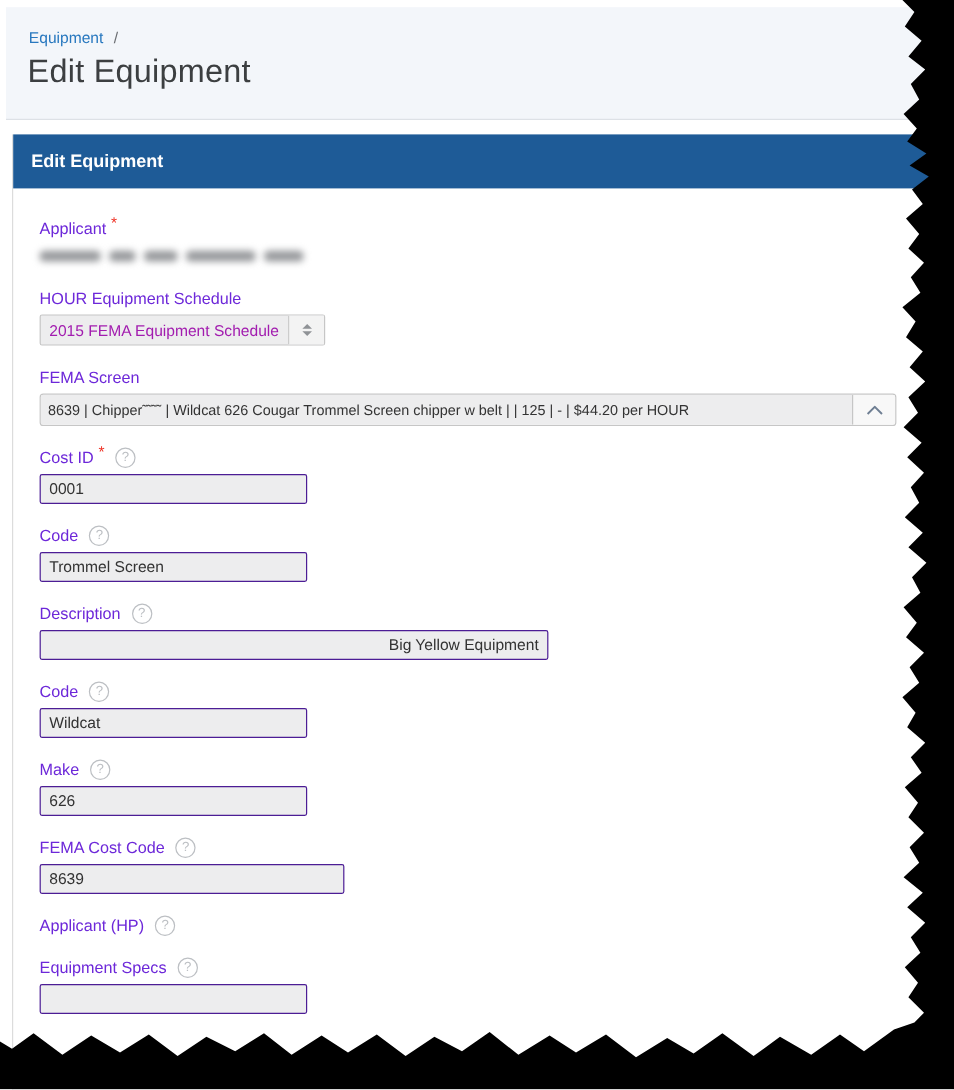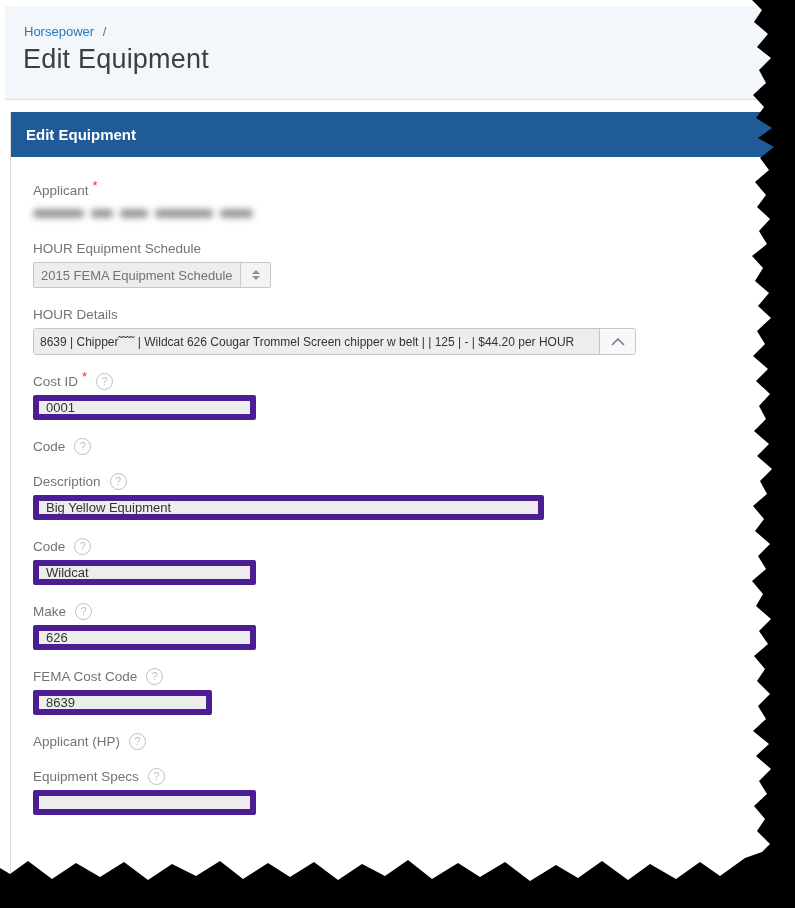--- a/index.html
+++ b/index.html
@@ -17,69 +17,69 @@
 
   
   .panel{position:absolute;left:10px;top:112px;width:785px;height:796px;background:#ffffff;
     border:1px solid #dcdcdc;border-top:none;box-sizing:border-box;}
   .panel-header{height:45px;background:#1e5b97;color:#ffffff;display:flex;align-items:center;
     padding-left:15px;font-size:15px;font-weight:700;}
   .panel-body{padding:24px 0 0 22px;}
 
   .field{margin-bottom:17px;}
   .label-row{display:flex;align-items:center;margin-bottom:5px;height:18px;}
-  .label{font-size:13.5px;color:#737373;}
+  .label{font-size:13.5px;color:#6d28d9;}
   .req{color:#ee3124;font-size:13px;margin-left:4px;position:relative;top:-5px;}
   .help{display:inline-flex;align-items:center;justify-content:center;width:17px;height:17px;
     border:1px solid #bcbfc3;border-radius:50%;color:#bcbfc3;font-size:11px;margin-left:9px;
     box-sizing:border-box;cursor:pointer;user-select:none;}
 
-  .text-input{display:block;height:25px;background:#ededee;border:6px solid #4c1d95;
+  .text-input{display:block;height:25px;background:#ededee;border:1px solid #4c1d95;
     border-radius:2px;font-family:"Liberation Sans",sans-serif;font-size:13px;color:#333333;
     padding:0 7px;box-sizing:border-box;outline:none;}
   .w-std{width:223px;}
-  .w-wide{width:511px;}
-  .w-cost{width:179px;}
+  .w-wide{width:424px;text-align:right;}
+  .w-cost{width:254px;}
 
   
   .redacted{height:18px;display:flex;align-items:center;margin-bottom:6px;}
   .blob{display:inline-block;height:9px;border-radius:4px;background:#96989b;
     filter:blur(3px);margin-right:7px;}
 
   
   .select{width:238px;height:26px;background:#ededee;border:1px solid #c6c6c6;border-radius:2px;
     box-sizing:border-box;display:flex;align-items:center;cursor:pointer;}
-  .select-value{flex:1;font-size:13px;color:#737373;padding-left:7px;white-space:nowrap;
+  .select-value{flex:1;font-size:13px;color:#a21caf;padding-left:7px;white-space:nowrap;
     overflow:hidden;}
   .select-spin{width:29px;align-self:stretch;border-left:1px solid #cccccc;background:#f3f3f3;
     display:flex;flex-direction:column;align-items:center;justify-content:center;gap:2px;}
   .tri-up{width:0;height:0;border-left:4px solid transparent;border-right:4px solid transparent;
     border-bottom:4px solid #8f9296;}
   .tri-down{width:0;height:0;border-left:4px solid transparent;border-right:4px solid transparent;
     border-top:4px solid #8f9296;}
 
   
-  .combo{width:603px;height:27px;border:1px solid #c6c6c6;border-radius:3px;box-sizing:border-box;
+  .combo{width:714px;height:27px;border:1px solid #c6c6c6;border-radius:3px;box-sizing:border-box;
     display:flex;align-items:stretch;overflow:hidden;}
   .combo-text{flex:1;background:#ededee;font-size:12px;color:#333333;display:flex;
     align-items:center;padding:0 6px;white-space:nowrap;overflow:hidden;}
   .combo-toggle{width:36px;background:#f8f8f8;border:none;border-left:1px solid #c6c6c6;
     display:flex;align-items:center;justify-content:center;cursor:pointer;padding:0;}
 
   
   .tear{position:absolute;left:0;top:0;z-index:50;pointer-events:none;}
 </style>
 </head>
 <body>
 
 <div class="page">
 
   <div class="top-band">
     <div class="breadcrumb">
-      <a class="crumb-link">Horsepower</a>
+      <a class="crumb-link">Equipment</a>
       <span class="crumb-sep">/</span>
     </div>
     <h1 class="page-title">Edit Equipment</h1>
   </div>
 
   <div class="panel">
     <div class="panel-header">
       <span>Edit Equipment</span>
     </div>
 
@@ -107,21 +107,21 @@
           <span class="select-value">2015 FEMA Equipment Schedule</span>
           <span class="select-spin">
             <span class="tri-up"></span>
               <span class="tri-down"></span>
           </span>
         </div>
       </div>
 
       <div class="field">
         <div class="label-row">
-          <span class="label">HOUR Details</span>
+          <span class="label">FEMA Screen</span>
         </div>
         <div class="combo">
           <span class="combo-text">8639 | Chipper˜˜˜˜ | Wildcat 626 Cougar Trommel Screen chipper w belt |  | 125 | - | $44.20 per HOUR</span>
           <button class="combo-toggle">
             <svg width="14" height="8" viewBox="0 0 14 8">
               <polyline points="1,7 7,1 13,7" fill="none" stroke="#6f7f93" stroke-width="1.6"></polyline>
             </svg>
           </button>
         </div>
       </div>
@@ -133,20 +133,21 @@
           <span class="help">?</span>
         </div>
         <input class="text-input w-std" value="0001" style="">
       </div>
 
       <div class="field">
         <div class="label-row">
           <span class="label">Code</span>
           <span class="help">?</span>
         </div>
+        <input class="text-input w-std" value="Trommel Screen" style="">
       </div>
 
       <div class="field">
         <div class="label-row">
           <span class="label">Description</span>
           <span class="help">?</span>
         </div>
         <input class="text-input w-wide" value="Big Yellow Equipment" style="">
       </div>
 

